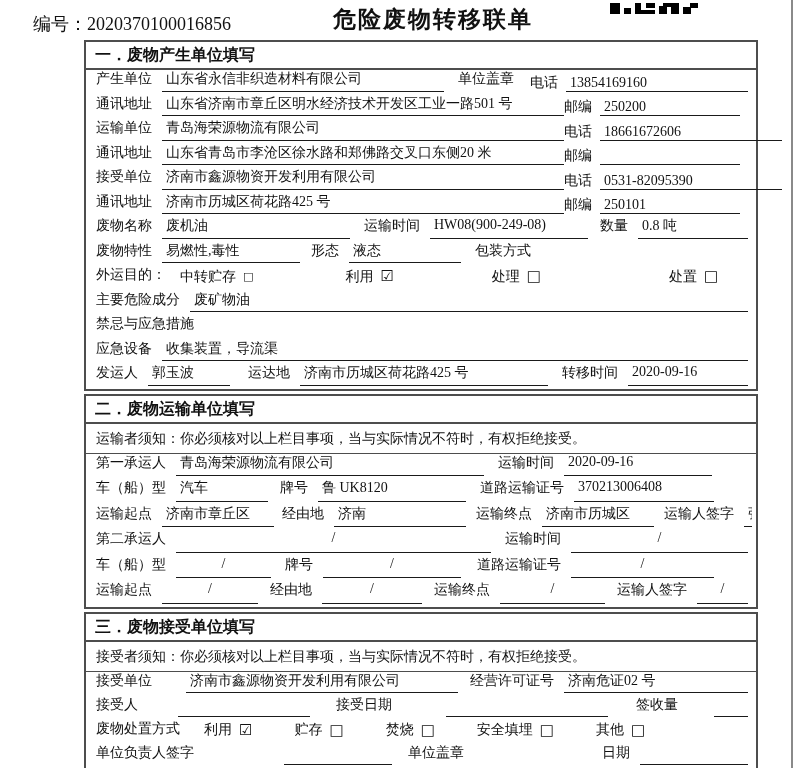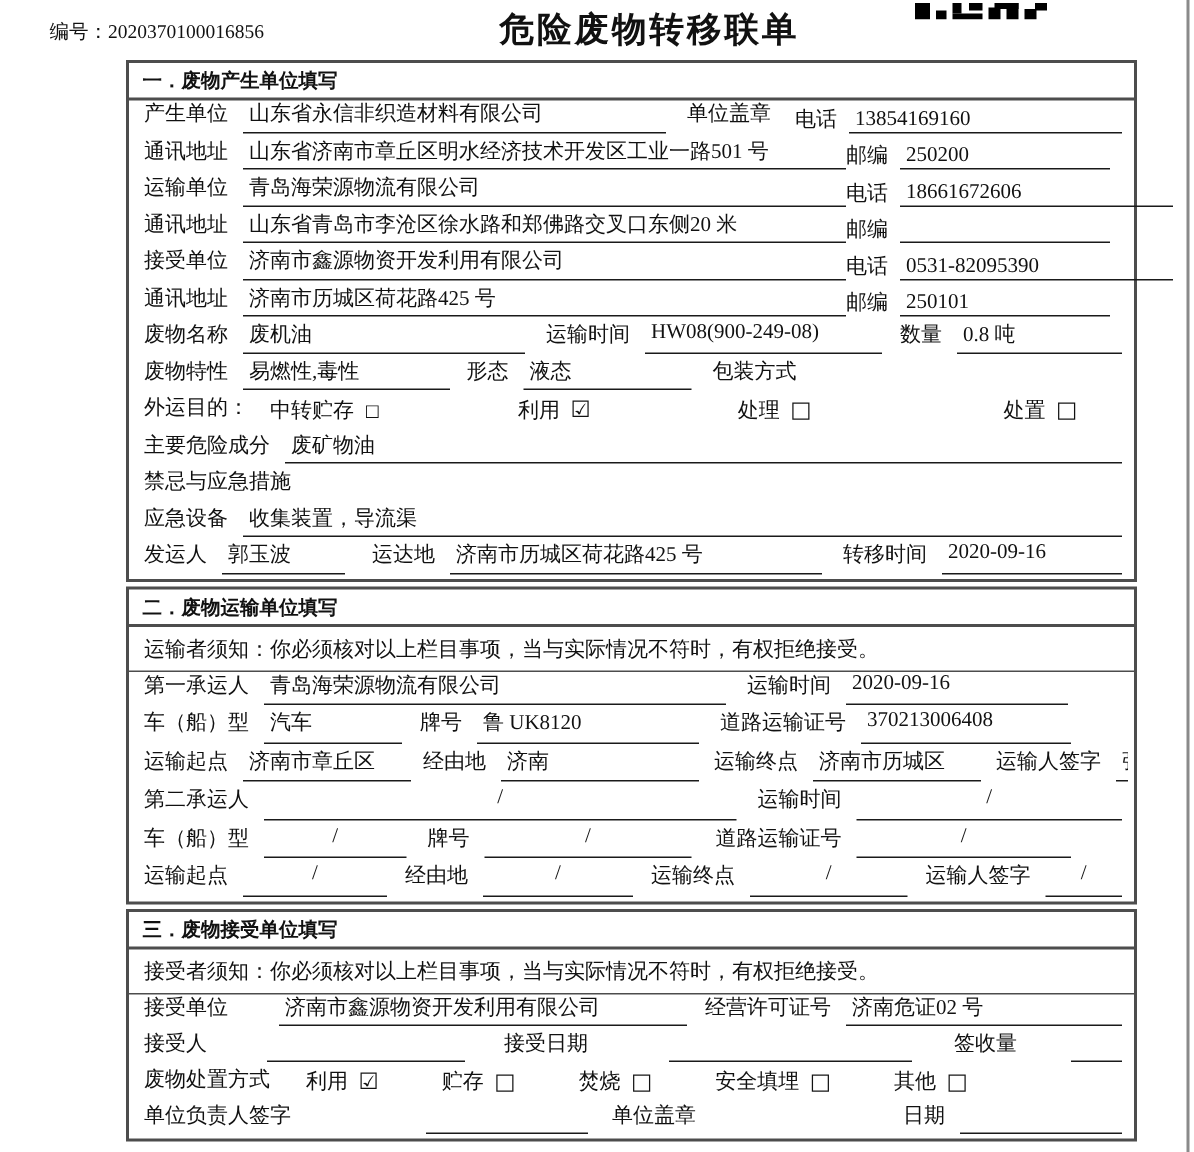--- a/index.html
+++ b/index.html
@@ -1,24 +1,24 @@
 <!DOCTYPE html>
 <html><head>
 <meta charset="utf-8">
 <style>
   html,body{margin:0;padding:0;width:796px;height:768px;background:#fff;overflow:hidden;
     font-family:"Liberation Serif","DejaVu Serif",serif;color:#111;}
-  .doc-no{position:absolute;left:33px;top:12px;font-size:13px;white-space:nowrap;}
+  .doc-no{position:absolute;left:33px;top:12px;font-size:18px;white-space:nowrap;}
   .doc-title{position:absolute;left:0;top:4px;width:796px;text-align:center;padding-left:70px;
     box-sizing:border-box;font-size:23px;font-weight:bold;letter-spacing:2px;}
   .qr-frag{position:absolute;left:610px;top:0;}
   .page-edge{position:absolute;right:3px;top:0;width:2px;height:768px;background:#8a8a8a;}
   .form-wrap{position:absolute;left:84px;top:40px;width:674px;}
   .sec{border:2px solid #4d4d4d;background:#fff;box-sizing:border-box;margin-bottom:3px;}
-  .sec-h{font-weight:bold;font-size:13px;padding:3px 8px 2px 9px;border-bottom:2px solid #4d4d4d;}
+  .sec-h{font-weight:bold;font-size:16px;padding:3px 8px 2px 9px;border-bottom:2px solid #4d4d4d;}
   .notice{font-size:14px;padding:6px 8px 5px 10px;border-bottom:1.5px solid #4d4d4d;}
   .row{display:flex;min-height:24.5px;padding:0 8px 3px 10px;
     font-size:14px;white-space:nowrap;box-sizing:border-box;}
   .s2 .row{min-height:25.5px;}
   .s3 .row{min-height:24px;}
   .lbl{margin-right:10px;flex-shrink:0;}
   .u{border-bottom:1.5px solid #1a1a1a;padding:0 4px;min-height:17px;flex-shrink:0;
     overflow:hidden;box-sizing:border-box;}
   .grow{flex:1 1 auto;}
   .ctr{text-align:center;}

